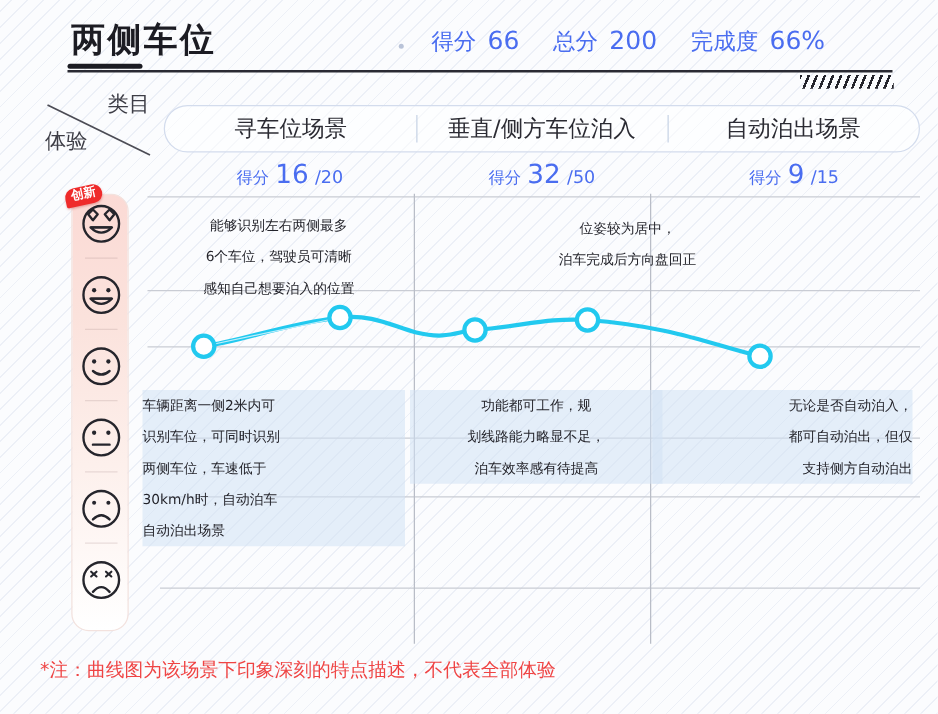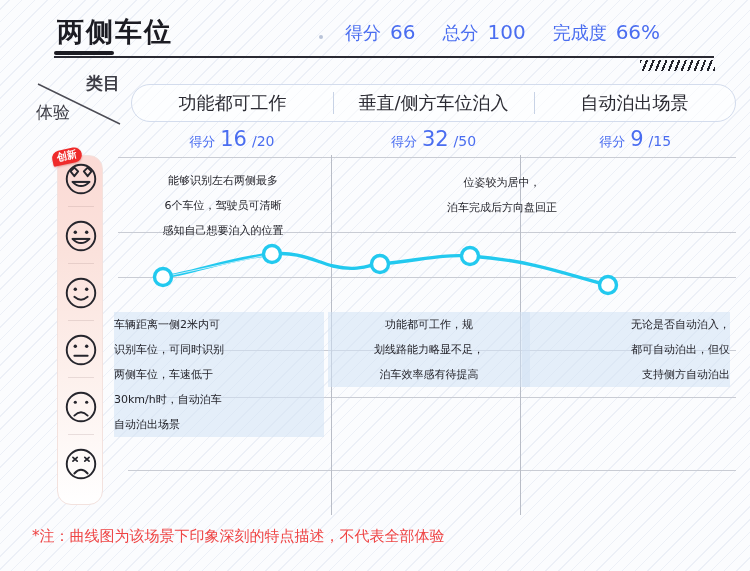--- a/index.html
+++ b/index.html
@@ -61,21 +61,21 @@
   .stats .lab{ font-size:18px; }
   .stats .val{ font-size:20px;text-align:center; }
   .stats .sp{ display:inline-block; width:9px; }
 
   
   .corner{
     position:absolute; left:34px; top:72px; width:92px; height:66px;
   }
   .corner .cat{
     position:absolute; right:6px; top:0px;
-    font-size:17px; color:#3d3d46; font-weight:700;
+    font-size:17px; color:#3d3d46; font-weight:400;
     font-family:"DejaVu Sans","Liberation Sans",sans-serif;
   }
   .corner .exp{
     position:absolute; left:2px; top:29px;
     font-size:17px; color:#3d3d46; font-weight:500;
     font-family:"DejaVu Sans","Liberation Sans",sans-serif;
   }
   .corner svg{ position:absolute; inset:0; }
 
   
@@ -166,37 +166,37 @@
     <div class="title">两侧车位</div>
     <div class="title-underline"></div>
     <div class="header-rule"></div>
     <div class="header-ticks"></div>
     <div class="header-dot"></div>
     <div class="stats">
       <span class="lab">得分</span>
       <span class="val">66</span>
       <span class="sp"></span>
       <span class="lab">总分</span>
-      <span class="val">100</span>
+      <span class="val">200</span>
       <span class="sp"></span>
       <span class="lab">完成度</span>
       <span class="val">66%</span>
     </div>
   </div>
 
   <div class="corner">
     <svg width="92" height="66" viewBox="0 0 92 66">
       <line x1="4" y1="12" x2="86" y2="52" stroke="#4c4c55" stroke-width="1.4"></line>
     </svg>
     <div class="cat">类目</div>
     <div class="exp">体验</div>
   </div>
 
   <div class="tabs">
-    <div class="tab">功能都可工作</div>
+    <div class="tab">寻车位场景</div>
     <div class="tab">垂直/侧方车位泊入</div>
     <div class="tab">自动泊出场景</div>
   </div>
 
   <div class="scores">
     <div class="score">
       <span class="s-lab">得分</span>
       <span class="s-num">16</span>
       <span class="s-den">/20</span>
     </div>

